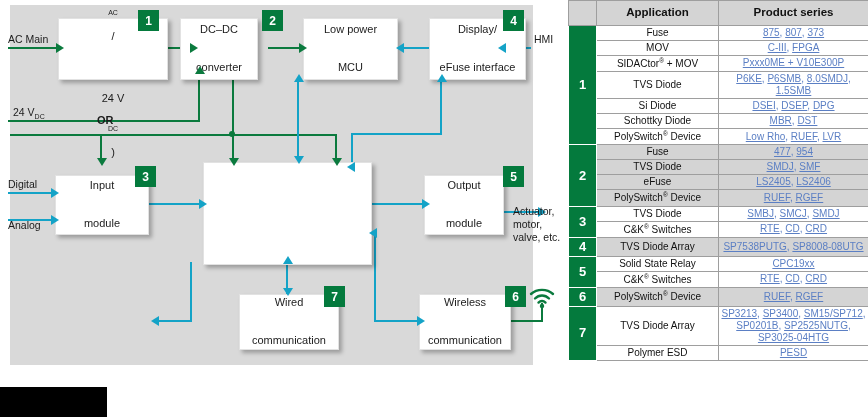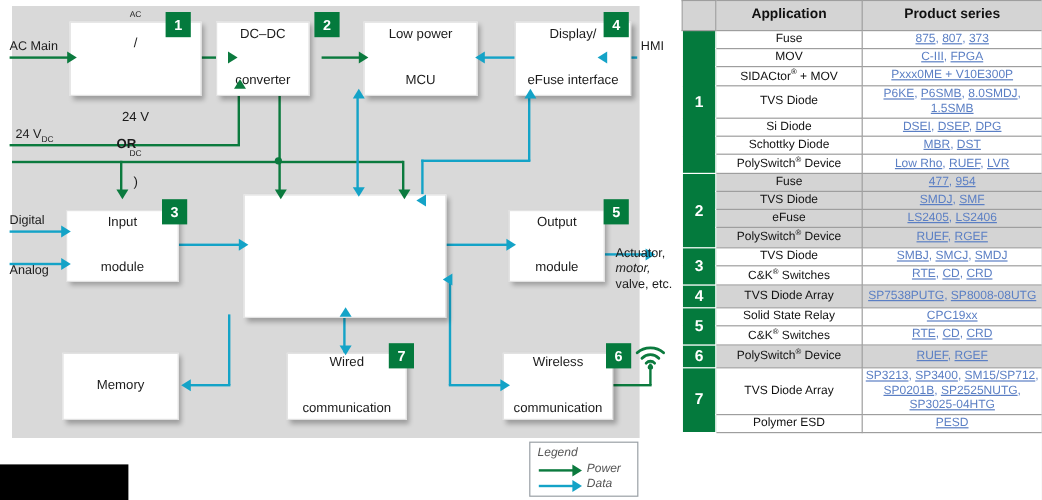--- a/index.html
+++ b/index.html
@@ -199,23 +199,20 @@
   </div>
 
   <div class="blk" style="left:424px;top:175px;width:78px;height:58px;align-items:center;">
     <span>
       <span>Output</span>
       <span>module</span>
     </span>
   </div>
   <div class="badge" style="left:503px;top:166px;">5</div>
 
-  <div class="blk" style="left:52px;top:294px;width:95px;height:54px;">
-    <span>Memory</span>
-  </div>
 
   <div class="blk" style="left:239px;top:294px;width:98px;height:54px;">
     <span>
       <span>Wired</span>
       <span>communication</span>
     </span>
   </div>
   <div class="badge" style="left:324px;top:286px;">7</div>
 
   <div class="blk" style="left:419px;top:294px;width:90px;height:54px;">
@@ -229,33 +226,24 @@
   <div class="lbl" style="left:8px;top:33px;">AC Main</div>
   <div class="lbl" style="left:13px;top:106px;">
     <span>24 V</span><sub>DC</sub>
   </div>
   <div class="lbl or" style="left:97px;top:114px;">OR</div>
   <div class="lbl" style="left:8px;top:178px;">Digital</div>
   <div class="lbl" style="left:8px;top:219px;">Analog</div>
   <div class="lbl" style="left:534px;top:33px;">HMI</div>
   <div class="lbl" style="left:513px;top:205px;line-height:1.25;">
     <span style="display:block;">Actuator,</span>
-    <span style="display:block;font-style:italic;">motor,</span>
+    <span style="display:block;">motor,</span>
     <span style="display:block;">valve, etc.</span>
   </div>
 
-  <div class="legend">
-    <div class="t">Legend</div>
-    <div class="wire pw h" style="left:7px;top:22px;width:30px;"></div>
-    <div class="arw ar" style="left:35px;top:18px;"></div>
-    <div class="r" style="left:47px;top:16px;">Power</div>
-    <div class="wire dw h" style="left:7px;top:35px;width:30px;"></div>
-    <div class="arw ar d" style="left:35px;top:31px;"></div>
-    <div class="r" style="left:47px;top:29px;">Data</div>
-  </div>
 
   <div class="black-box"></div>
 </div>
 
 <div id="tbl">
   <table>
     <colgroup>
         <col class="c0">
         <col class="c1">
         <col class="c2">

